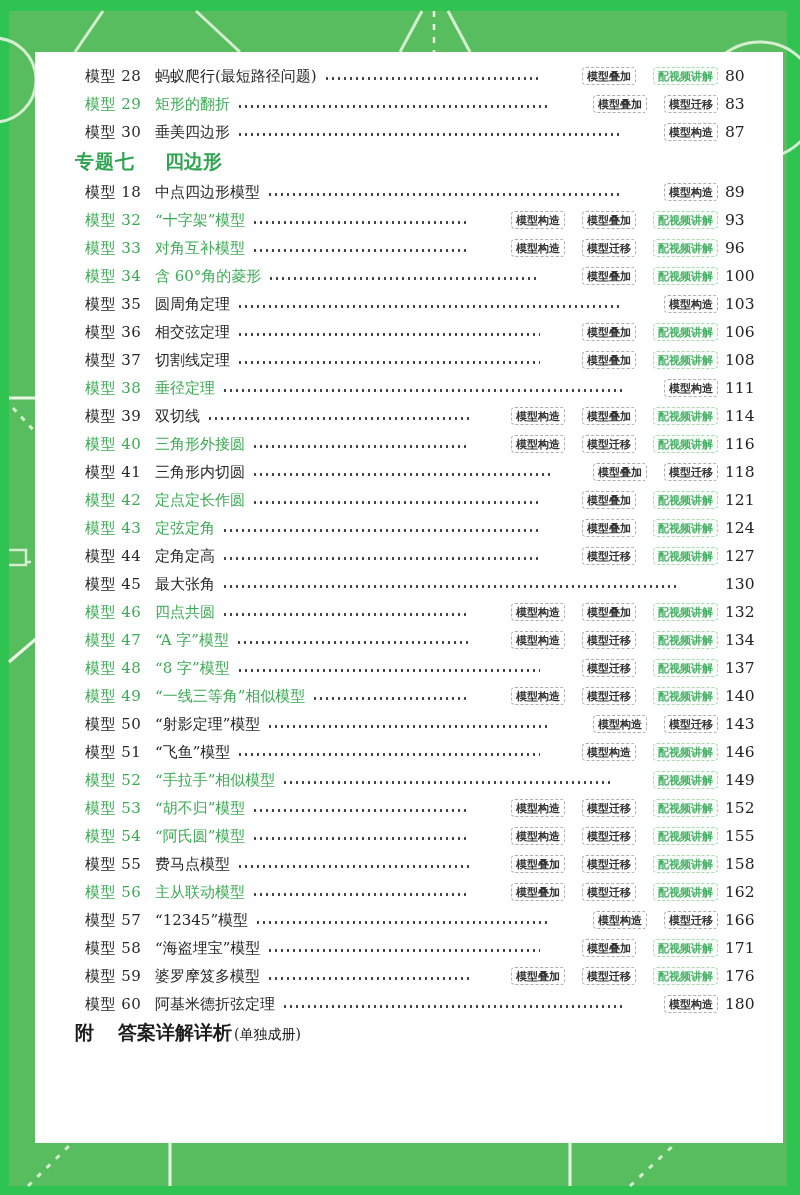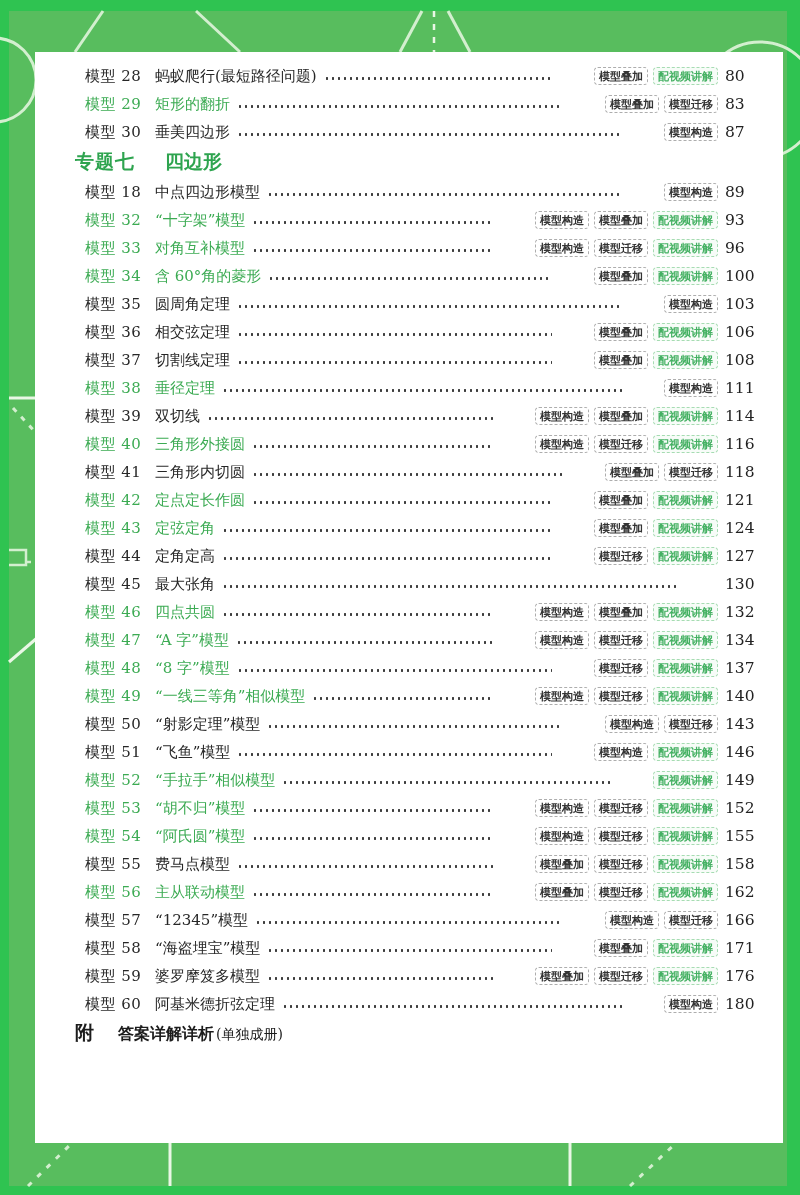--- a/index.html
+++ b/index.html
@@ -35,21 +35,21 @@
   .entry{display:flex;align-items:center;height:28px;font-size:15px;}
   .entry .entry-label{width:70px;flex:0 0 auto;letter-spacing:.5px;}
   .entry .entry-title{flex:0 0 auto;white-space:nowrap;}
   .entry.green .entry-label,.entry.green .entry-title{color:var(--text-green);}
   .dots{
     flex:1 1 auto;min-width:14px;height:5px;margin:0 8px 0 7px;align-self:center;
     background-image:radial-gradient(circle,#3c3c3c 1.1px,transparent 1.3px);
     background-size:6px 5px;background-repeat:repeat-x;background-position:0 50%;
     transform:translateY(2px);
   }
-  .badges{display:flex;flex:0 0 auto;gap:5px;margin-right:7px;align-items:center;margin-left:34px;}
+  .badges{display:flex;flex:0 0 auto;gap:17px;margin-right:7px;align-items:center;margin-left:34px;}
   .badge{
     font-family:"Liberation Sans","DejaVu Sans",sans-serif;
     font-size:11px;font-weight:700;line-height:1;
     padding:2.5px 4px;border-radius:4px;white-space:nowrap;
   }
   .badge-model{color:var(--badge-ink);border:1px dashed var(--badge-border);background:#fff;}
   .badge-video{color:var(--video-green);border:1px dashed var(--video-border);background:var(--video-bg);}
   .entry-page{flex:0 0 auto;width:30px;text-align:left;font-size:15.5px;color:#222;}
   .chapter{
     display:flex;align-items:center;height:32px;margin-left:-10px;
@@ -59,21 +59,21 @@
   .chapter .chapter-label{margin-right:30px;letter-spacing:1px;}
   .appendix{
     display:flex;align-items:baseline;height:30px;margin-left:-10px;margin-top:2px;
   }
   .appendix .appendix-label{
     font-family:"Liberation Sans","DejaVu Sans",sans-serif;
     font-weight:700;font-size:19px;color:#1c1c1c;margin-right:24px;
   }
   .appendix .appendix-title{
     font-family:Liberation Serif, serif;
-    font-weight:700;font-size:16px;color:#1c1c1c;
+    font-weight:700;font-size:19px;color:#1c1c1c;
   }
   .appendix .appendix-note{font-size:14px;color:#1c1c1c;margin-left:2px;}
 </style>
 </head>
 <body>
 
 <div class="page">
   <div class="field"></div>
 
   <svg class="bg-svg" viewBox="0 0 800 1195" fill="none" aria-hidden="true">

